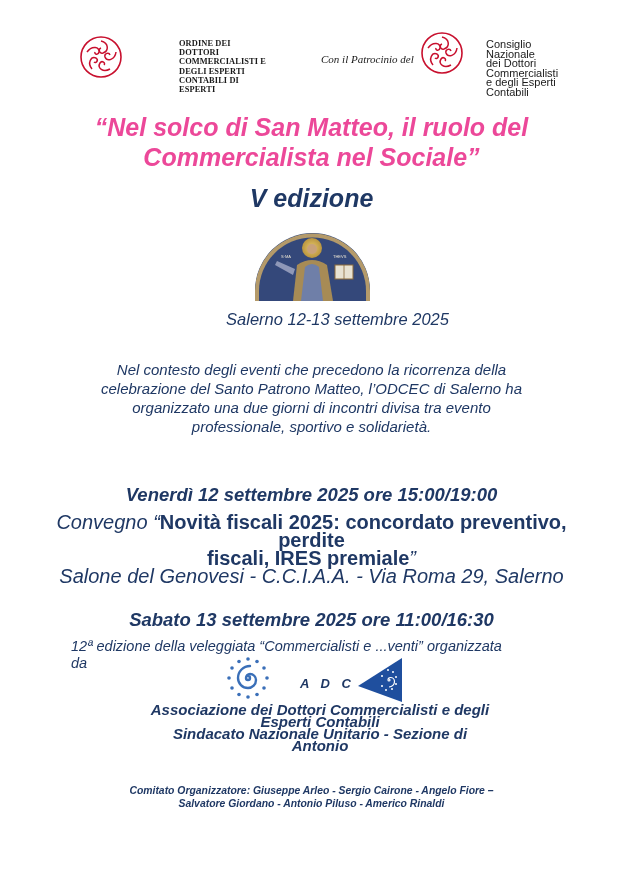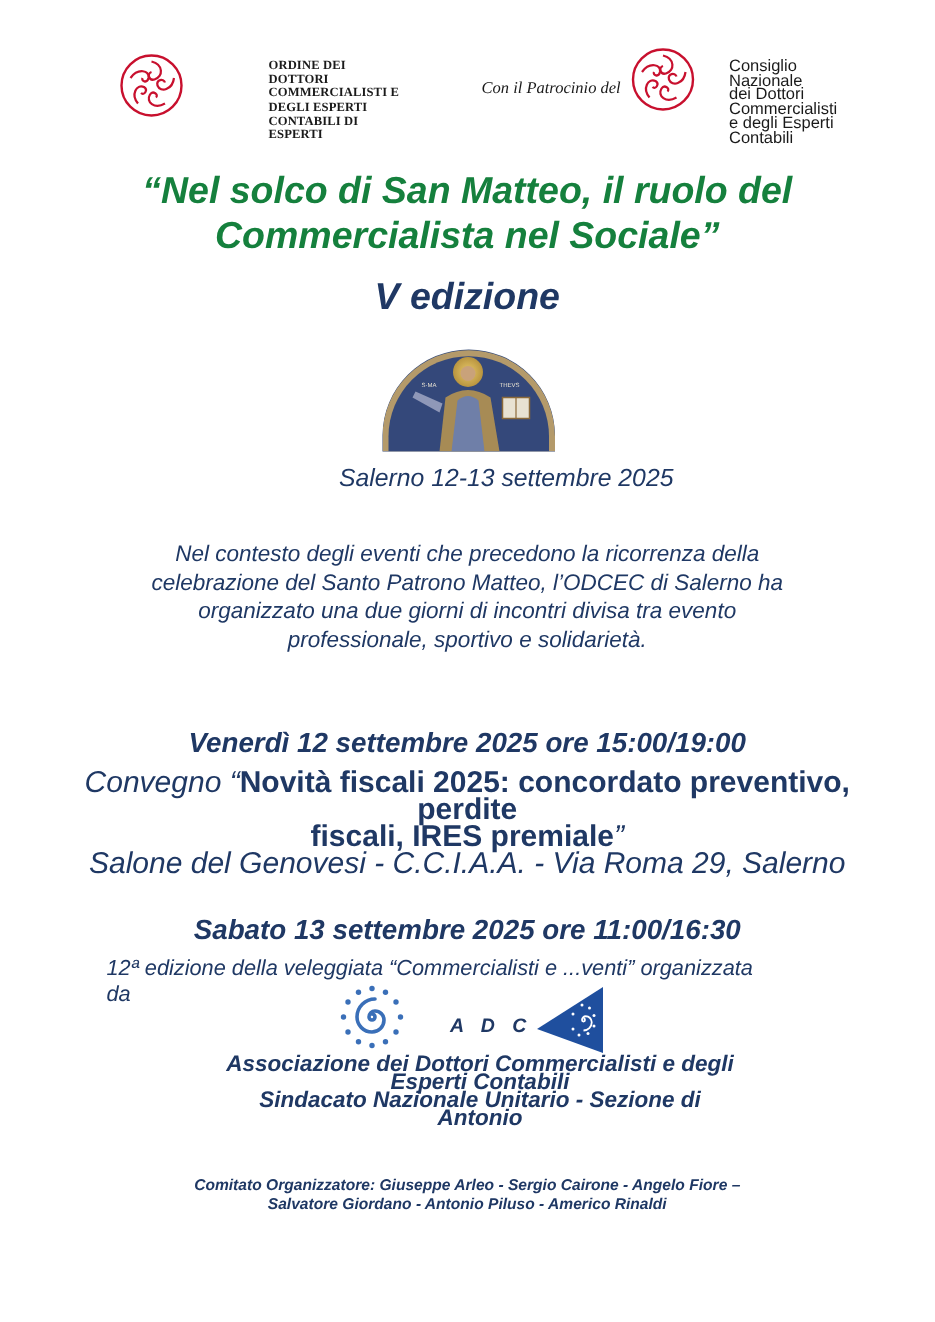--- a/index.html
+++ b/index.html
@@ -20,21 +20,21 @@
     }
     .patron { left: 321px; top: 30px; width: 210px; height: 48px; }
     .patron .lbl { position: absolute; left: 0; top: 23px; font-size: 11px; color: #1a1a1a; font-style: italic; }
     .patron .mark { position: absolute; left: 99px; top: 0px; width: 44px; height: 46px; }
     .patron .txt {
       position: absolute; left: 165px; top: 10px; font-size: 11px; line-height: 9.6px; color: #1a1a1a;
     }
 
     .title {
       left: 0; width: 623px; top: 112px; font-size: 25px; line-height: 30px;
-      font-weight: bold; font-style: italic; color: #15803d;
+      font-weight: bold; font-style: italic; color: #ec4899;
     }
     .edition {
       left: 0; width: 623px; top: 183px; font-size: 25px; line-height: 30px;
       font-weight: bold; font-style: italic; color: #1f3864;
     }
 
     .mosaic {
       left: 255px; top: 233px; width: 115px; height: 68px;
       border-radius: 58px 58px 0 0; overflow: hidden;
       background: #3b4f7a;

